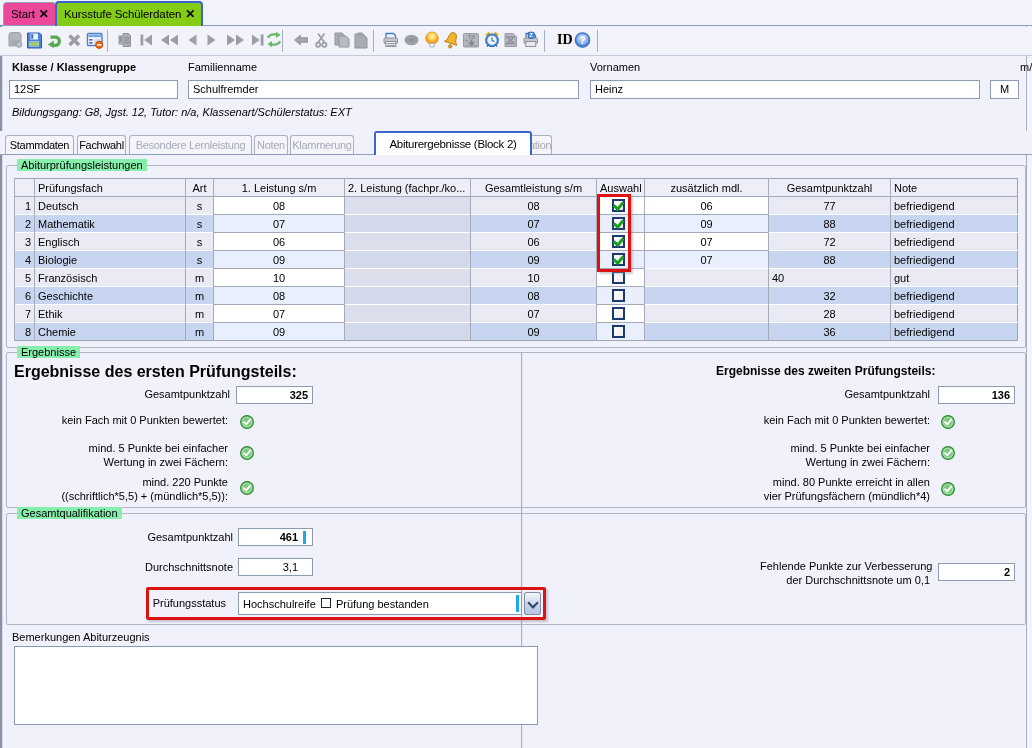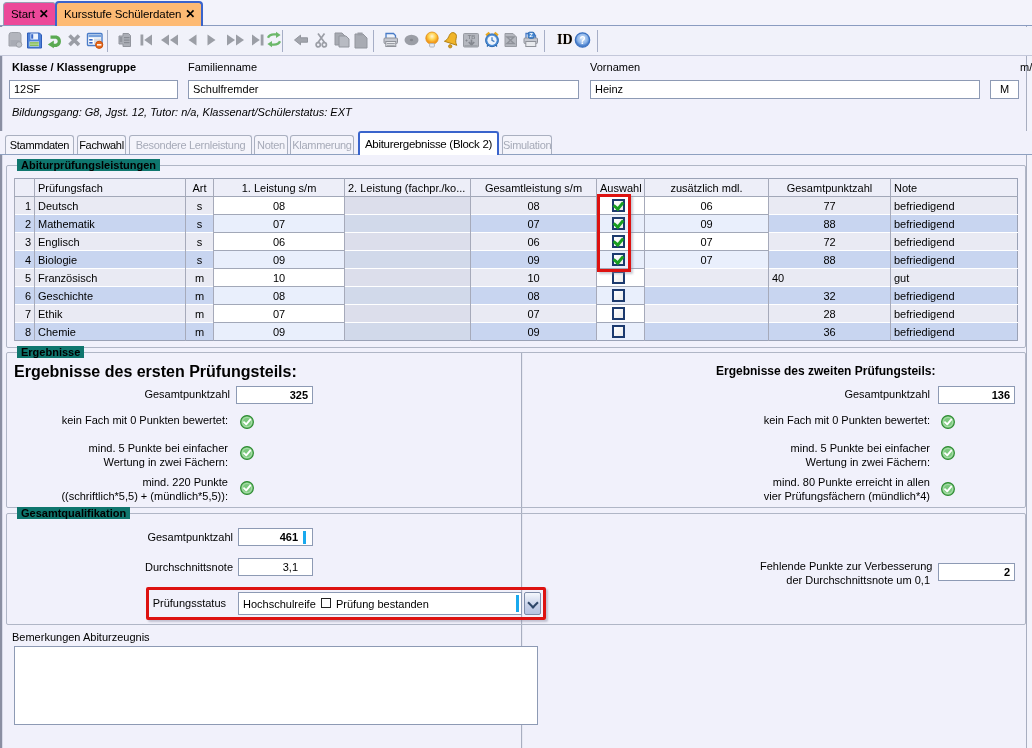--- a/index.html
+++ b/index.html
@@ -2,40 +2,40 @@
 <html><head><meta charset="utf-8">
 <style>
 html,body{margin:0;padding:0;}
 body{width:1032px;height:748px;position:relative;background:#f1f1fb;
   font-family:"Liberation Sans",sans-serif;font-size:11px;color:#000;overflow:hidden;}
 .abs{position:absolute;}
 
 #tabbar{left:0;top:0;width:1032px;height:25px;background:#f3f3fb;border-bottom:1px solid #8a9cc0;}
 .tab{position:absolute;top:2px;height:23px;box-sizing:border-box;border:1px solid #98a0b4;
   border-bottom:none;border-radius:4px 4px 0 0;background:#ec4899;padding:4px 6px 0 7px;font-size:11.5px;letter-spacing:-0.1px;white-space:nowrap;}
-.tab.active{border:2px solid #3a64cc;border-bottom:none;background:#fdba74;top:1px;height:25px;padding-top:4px;z-index:2;}
+.tab.active{border:2px solid #3a64cc;border-bottom:none;background:#84cc16;top:1px;height:25px;padding-top:4px;z-index:2;}
 .tabx{font-weight:bold;font-size:12px;margin-left:4px;}
 
 #toolbar{left:0;top:27px;width:1032px;height:28px;background:#f1f2fa;border-bottom:1px solid #c4c8da;}
 #toolbar svg{position:absolute;top:4px;}
 .tsep{position:absolute;top:3px;height:22px;width:1px;background:#a6aec6;}
 
 .lbl{position:absolute;font-size:11px;white-space:nowrap;}
 .inp{position:absolute;box-sizing:border-box;border:1px solid #8d9ab4;background:#fff;
   font-size:11px;padding:2px 4px 0 4px;}
 
 #subtabs{left:0;top:131px;width:1032px;height:23px;border-bottom:1px solid #8ea0c0;background:#f1f1fb;}
 .stab{position:absolute;top:4px;height:19px;box-sizing:border-box;border:1px solid #aab0c0;border-bottom:none;
   border-radius:3px 3px 0 0;background:#f4f4fb;padding:3px 0 0 0;font-size:11px;white-space:nowrap;
   text-align:center;overflow:hidden;letter-spacing:-0.3px;}
 .stab.dis{color:#a6aab8;}
 .stab.sel{border:2px solid #3a64cc;border-bottom:none;background:#ffffff;top:0;height:24px;padding-top:5px;font-size:11.5px;z-index:2;}
 
 .group{position:absolute;box-sizing:border-box;border:1px solid #b0b6c6;border-radius:2px;}
-.legend{position:absolute;top:-7px;left:10px;background:#0f766e;padding:0 4px;font-size:11px;font-weight:bold;}
+.legend{position:absolute;top:-7px;left:10px;background:#86efac;padding:0 4px;font-size:11px;}
 
 #grid{left:14px;top:178px;width:1003px;border:1px solid #9aa2b6;border-collapse:collapse;table-layout:fixed;}
 #grid td{border-left:1px solid #a6aaba;border-top:1px solid #fff;height:17px;padding:0 3px;font-size:11px;
   overflow:hidden;white-space:nowrap;}
 #grid tr.hdr td{background:#edeef8;border-top:none;border-bottom:1px solid #a2a8b8;height:17px;}
 #grid tr.lt td{background:#e9eaf3;}
 #grid tr.bl td{background:#c8d5f0;}
 #grid td.ed{padding:0;border-top:1px solid #a2a8b8;}
 #grid tr.lt td.dis2{background:#dcdeeb;}
 #grid tr.bl td.dis2{background:#d1d9ea;}
@@ -233,21 +233,21 @@
 <div class="inp" style="left:590px;top:80px;width:390px;height:19px;">Heinz</div>
 <div class="inp" style="left:990px;top:80px;width:29px;height:19px;text-align:center;">M</div>
 <div class="lbl" style="left:12px;top:106px;font-style:italic;">Bildungsgang: G8, Jgst. 12, Tutor: n/a, Klassenart/Schülerstatus: EXT</div>
 
 <div id="subtabs" class="abs">
   <div class="stab" style="left:5px;width:69px;">Stammdaten</div>
   <div class="stab" style="left:77px;width:49px;">Fachwahl</div>
   <div class="stab dis" style="left:129px;width:123px;">Besondere Lernleistung</div>
   <div class="stab dis" style="left:254px;width:34px;">Noten</div>
   <div class="stab dis" style="left:290px;width:64px;">Klammerung</div>
-  <div class="stab sel" style="left:358px;width:141px;">Abiturergebnisse (Block 2)</div>
+  <div class="stab sel" style="left:374px;width:158px;">Abiturergebnisse (Block 2)</div>
   <div class="stab dis" style="left:502px;width:50px;">Simulation</div>
 </div>
 
 <div class="group" style="left:6px;top:165px;width:1020px;height:183px;">
   <div class="legend">Abiturprüfungsleistungen</div>
 </div>
 
 <table id="grid" class="abs">
 <colgroup>
  <col style="width:20px">

